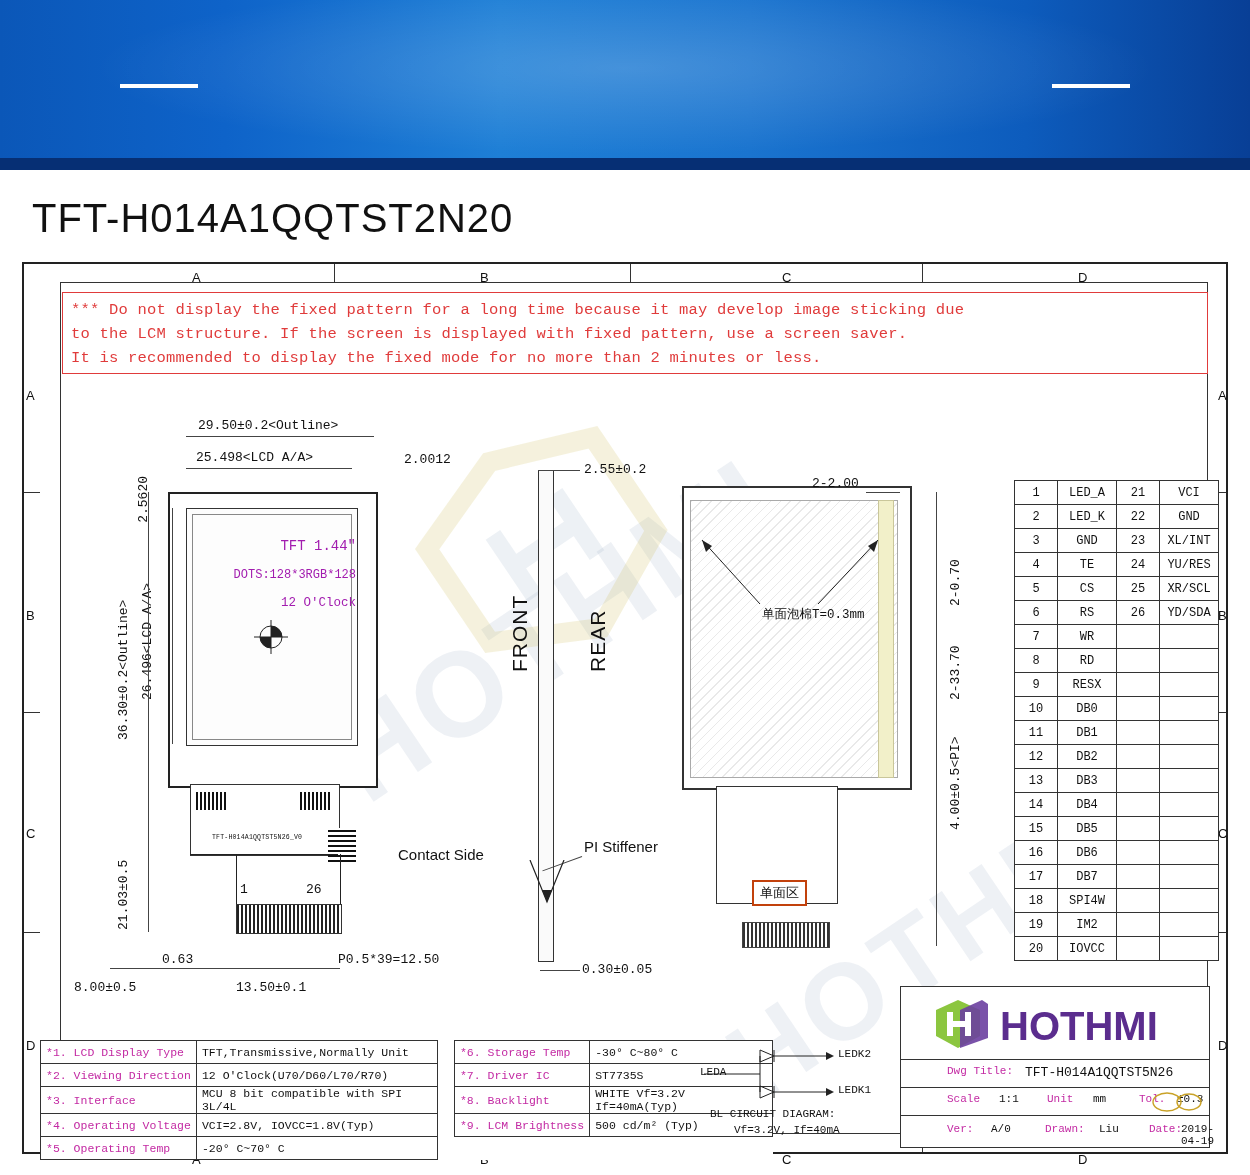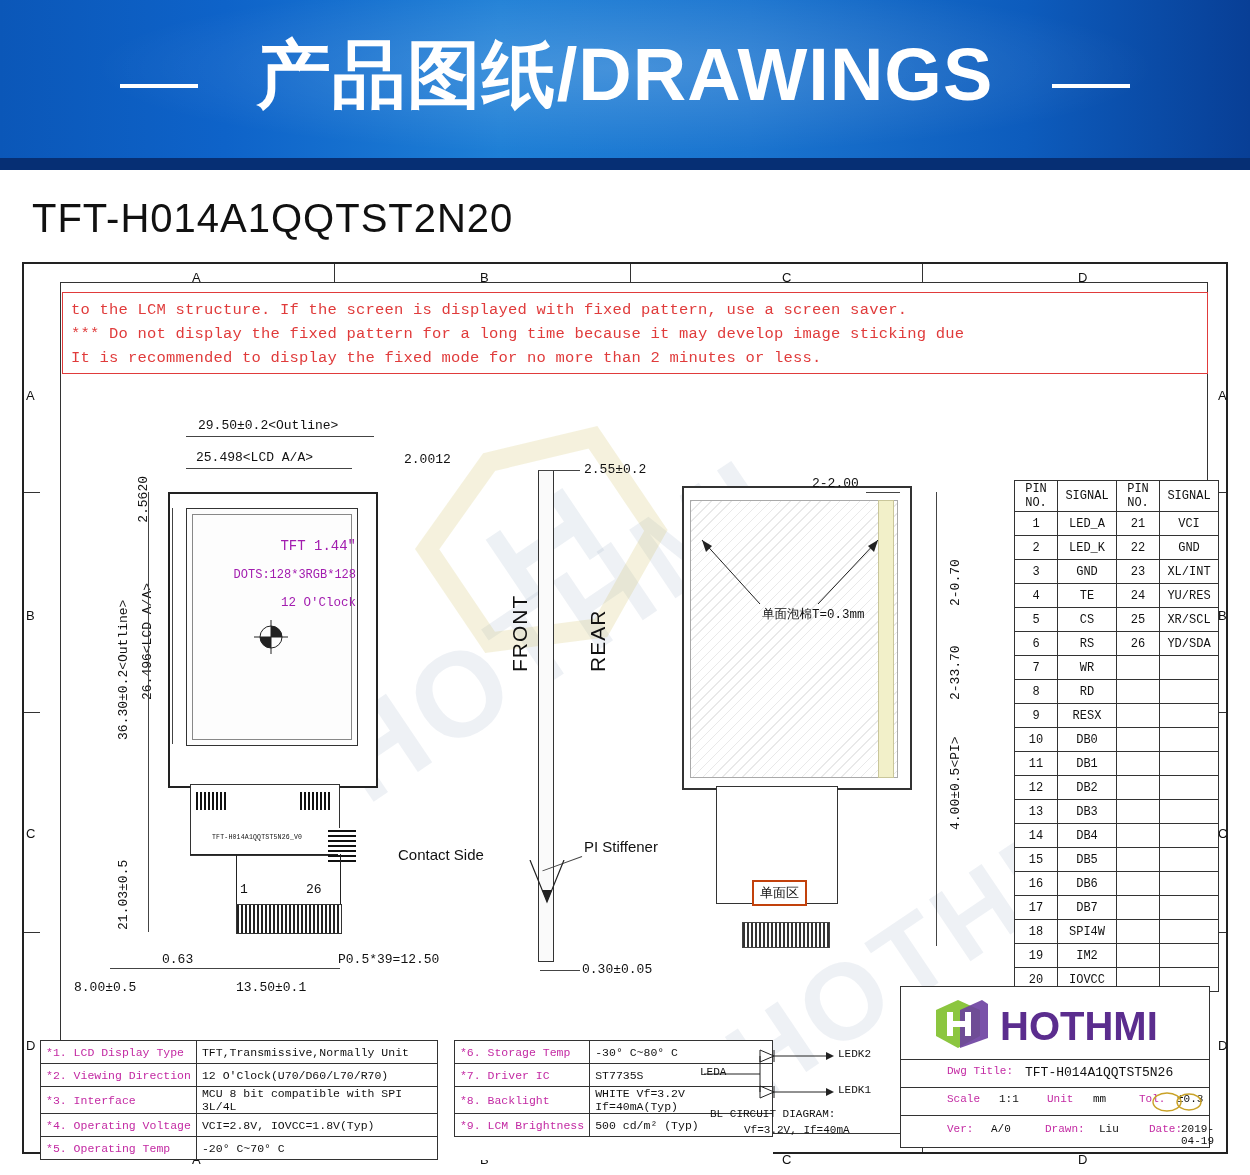--- a/index.html
+++ b/index.html
@@ -84,21 +84,20 @@
   
   .hot-logo{position:absolute;left:930px;top:996px;width:258px;height:56px;}
 </style>
 </head>
 <body>
 
 <div class="banner">
   <div class="bg-grad"></div>
   <div class="banner-line left"></div>
   <div class="banner-line right"></div>
-  <div class="banner-title">产品图纸/DRAWINGS</div>
   <div class="banner-bottom"></div>
 </div>
 
 <div class="page-title">TFT-H014A1QQTST2N20</div>
 
 <div class="frame">
   <div class="frame-inner"></div>
 </div>
 
 <div class="zone-lbl" style="left:192px;top:270px;">A</div>
@@ -133,22 +132,22 @@
 <div class="tick" style="left:1210px;top:932px;width:16px;height:1px;"></div>
 
 <div class="wm wm1">HOTHMI</div>
 <div class="wm wm2">HOTHMI</div>
 <svg class="wm-logo" viewBox="0 0 200 180">
   <path d="M20 40 L100 10 L180 40 L180 130 L100 170 L20 130 Z" fill="none" stroke="#c9b84a" stroke-width="16"></path>
   <path d="M70 60 L70 120 M130 60 L130 120 M70 90 L130 90" stroke="#9fb4c9" stroke-width="14" fill="none"></path>
 </svg>
 
 <div class="warn">
+  <p>*** Do not display the fixed pattern for a long time because it may develop image sticking due</p>
   <p>to the LCM structure. If the screen is displayed with fixed pattern, use a screen saver.</p>
-  <p>*** Do not display the fixed pattern for a long time because it may develop image sticking due</p>
   <p>It is recommended to display the fixed mode for no more than 2 minutes or less.</p>
 </div>
 
 <div class="lcd-outline"></div>
 <div class="lcd-aa"></div>
 <div class="lcd-aa2"></div>
 <div class="lcd-text" style="top:538px;font-size:14px;">TFT 1.44″</div>
 <div class="lcd-text" style="top:568px;font-size:12px;">DOTS:128*3RGB*128</div>
 <div class="lcd-text" style="top:596px;font-size:12.5px;">12 O′Clock</div>
 
@@ -224,26 +223,20 @@
 <div class="line thin" style="left:866px;top:492px;width:34px;height:1px;"></div>
 <div class="dim v" style="left:948px;top:606px;transform:rotate(-90deg);">2-0.70</div>
 <div class="dim v" style="left:948px;top:700px;transform:rotate(-90deg);">2-33.70</div>
 <div class="dim v" style="left:948px;top:830px;transform:rotate(-90deg);">4.00±0.5&lt;PI&gt;</div>
 <div class="line thin" style="left:936px;top:492px;width:1px;height:294px;"></div>
 <div class="line thin" style="left:936px;top:786px;width:1px;height:160px;"></div>
 
 <table class="pintable">
   <tbody id="pin-tbody">
       <tr>
-        <td class="num">PIN NO.</td>
-        <td class="sig">SIGNAL</td>
-        <td class="num">PIN NO.</td>
-        <td class="sig">SIGNAL</td>
-      </tr>
-      <tr>
         <td class="num">1</td>
         <td class="sig">LED_A</td>
         <td class="num">21</td>
         <td class="sig">VCI</td>
       </tr>
       <tr>
         <td class="num">2</td>
         <td class="sig">LED_K</td>
         <td class="num">22</td>
         <td class="sig">GND</td>
@@ -405,21 +398,21 @@
     <line x1="74" y1="40" x2="74" y2="52" stroke="#222" stroke-width="1"></line>
     <line x1="74" y1="10" x2="130" y2="10" stroke="#222" stroke-width="1"></line>
     <line x1="74" y1="46" x2="130" y2="46" stroke="#222" stroke-width="1"></line>
     <path d="M126 6 L134 10 L126 14 Z" fill="#222"></path>
     <path d="M126 42 L134 46 L126 50 Z" fill="#222"></path>
   </svg>
   <span style="position:absolute;left:0;top:20px;">LEDA</span>
   <span style="position:absolute;left:138px;top:2px;">LEDK2</span>
   <span style="position:absolute;left:138px;top:38px;">LEDK1</span>
   <span style="position:absolute;left:10px;top:62px;">BL CIRCUIT DIAGRAM:</span>
-  <span style="position:absolute;left:44px;top:78px;">Vf=3.2V, If=40mA</span>
+  <span style="position:absolute;left:34px;top:78px;">Vf=3.2V, If=40mA</span>
 </div>
 
 <div class="titleblock">
   <div class="tb-row" style="top:72px;"></div>
   <div class="tb-row" style="top:100px;"></div>
   <div class="tb-row" style="top:128px;"></div>
   <div style="position:absolute;left:0;top:100px;width:1px;height:28px;"></div>
   <span class="tb-cell tb-k" style="left:6px;top:78px;">Dwg Title:</span>
   <span class="tb-cell" style="left:84px;top:78px;font-size:13px;">TFT-H014A1QQTST5N26</span>
   <span class="tb-cell tb-k" style="left:6px;top:106px;">Scale</span>

